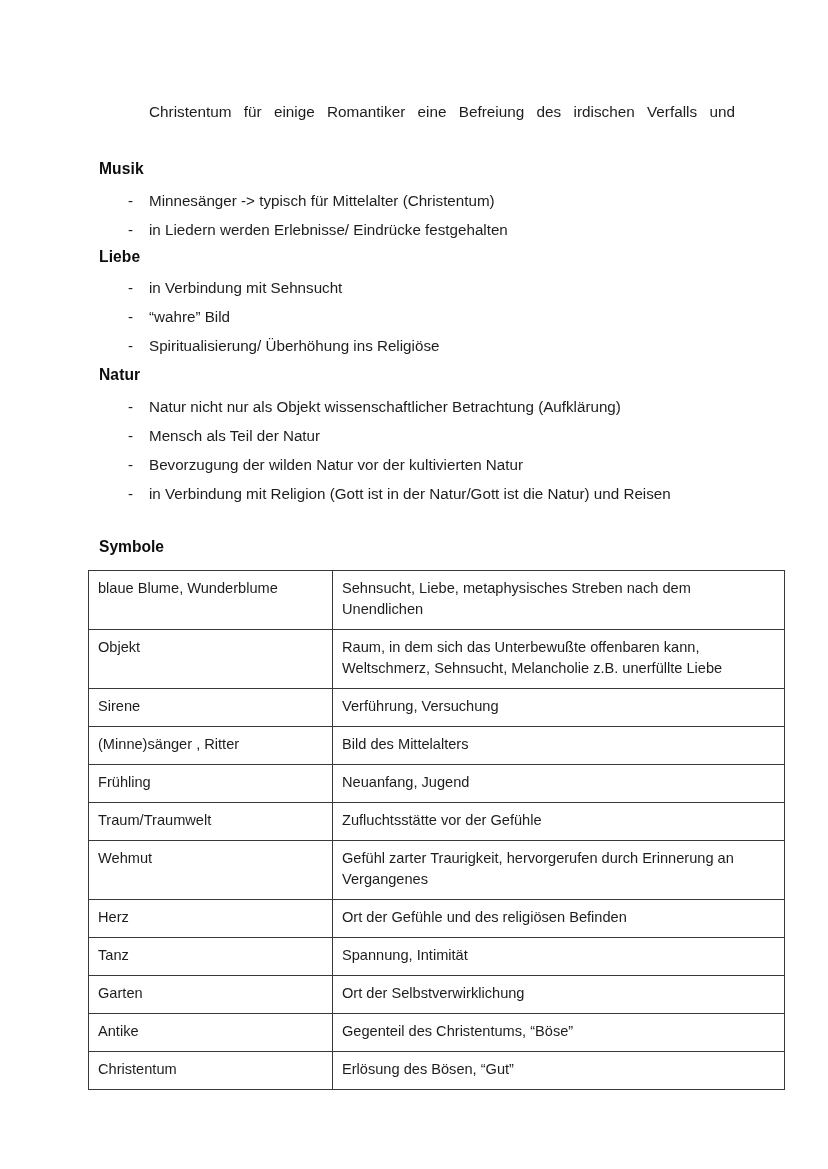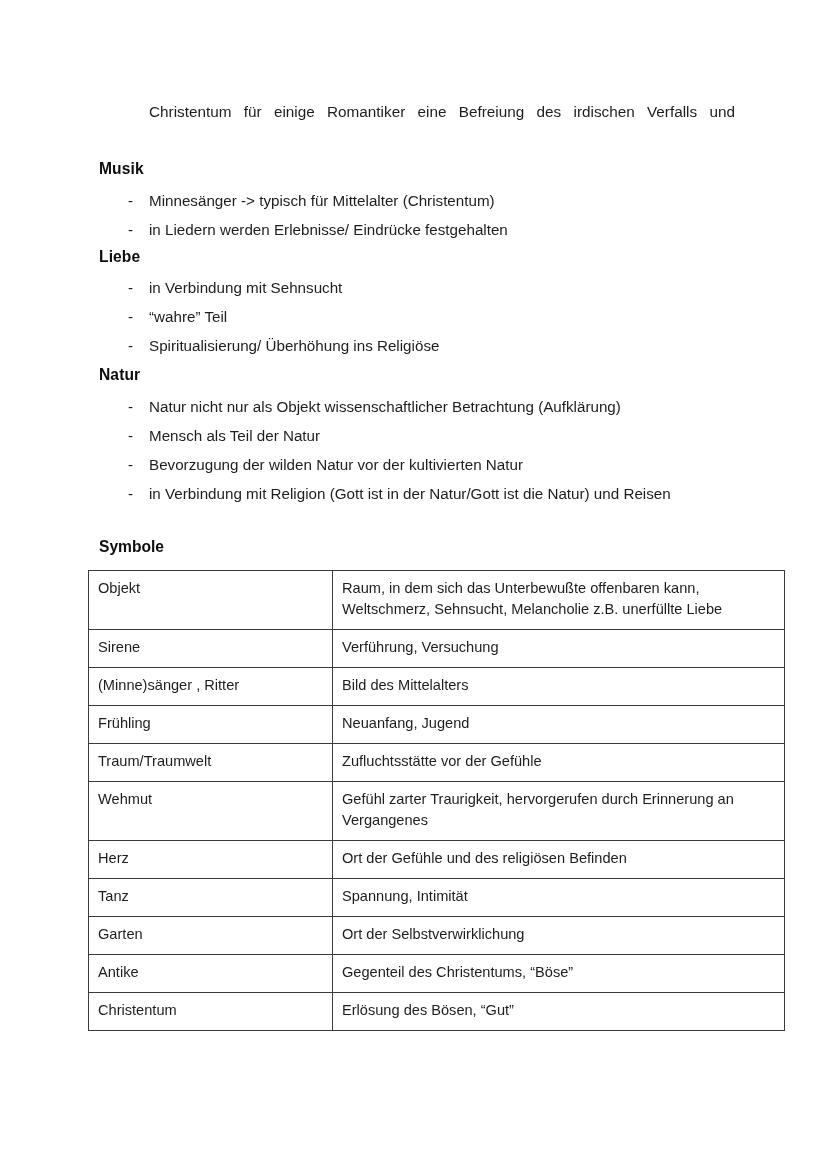--- a/index.html
+++ b/index.html
@@ -134,21 +134,21 @@
   </div>
 
   <div class="heading" style="top:248px">Liebe</div>
   <div class="bullets" style="top:273px">
     <div class="row">
       <span class="dash">-</span>
       <span class="txt">in Verbindung mit Sehnsucht</span>
     </div>
     <div class="row">
       <span class="dash">-</span>
-      <span class="txt">“wahre” Teil</span>
+      <span class="txt">“wahre” Bild</span>
     </div>
     <div class="row">
       <span class="dash">-</span>
       <span class="txt">Spiritualisierung/ Überhöhung ins Religiöse</span>
     </div>
   </div>
 
   <div class="heading" style="top:366px">Natur</div>
   <div class="bullets" style="top:392px">
     <div class="row">
@@ -167,20 +167,24 @@
       <span class="dash">-</span>
       <span class="txt">in Verbindung mit Religion (Gott ist in der Natur/Gott ist die Natur) und Reisen</span>
     </div>
   </div>
 
   <div class="symbole-heading">Symbole</div>
 
   <table class="symbols">
     <tbody>
       <tr>
+        <td class="sym">blaue Blume, Wunderblume</td>
+        <td class="mean">Sehnsucht, Liebe, metaphysisches Streben nach dem Unendlichen</td>
+      </tr>
+      <tr>
         <td class="sym">Objekt</td>
         <td class="mean">Raum, in dem sich das Unterbewußte offenbaren kann, Weltschmerz, Sehnsucht, Melancholie z.B. unerfüllte Liebe</td>
       </tr>
       <tr>
         <td class="sym">Sirene</td>
         <td class="mean">Verführung, Versuchung</td>
       </tr>
       <tr>
         <td class="sym">(Minne)sänger , Ritter</td>
         <td class="mean">Bild des Mittelalters</td>

